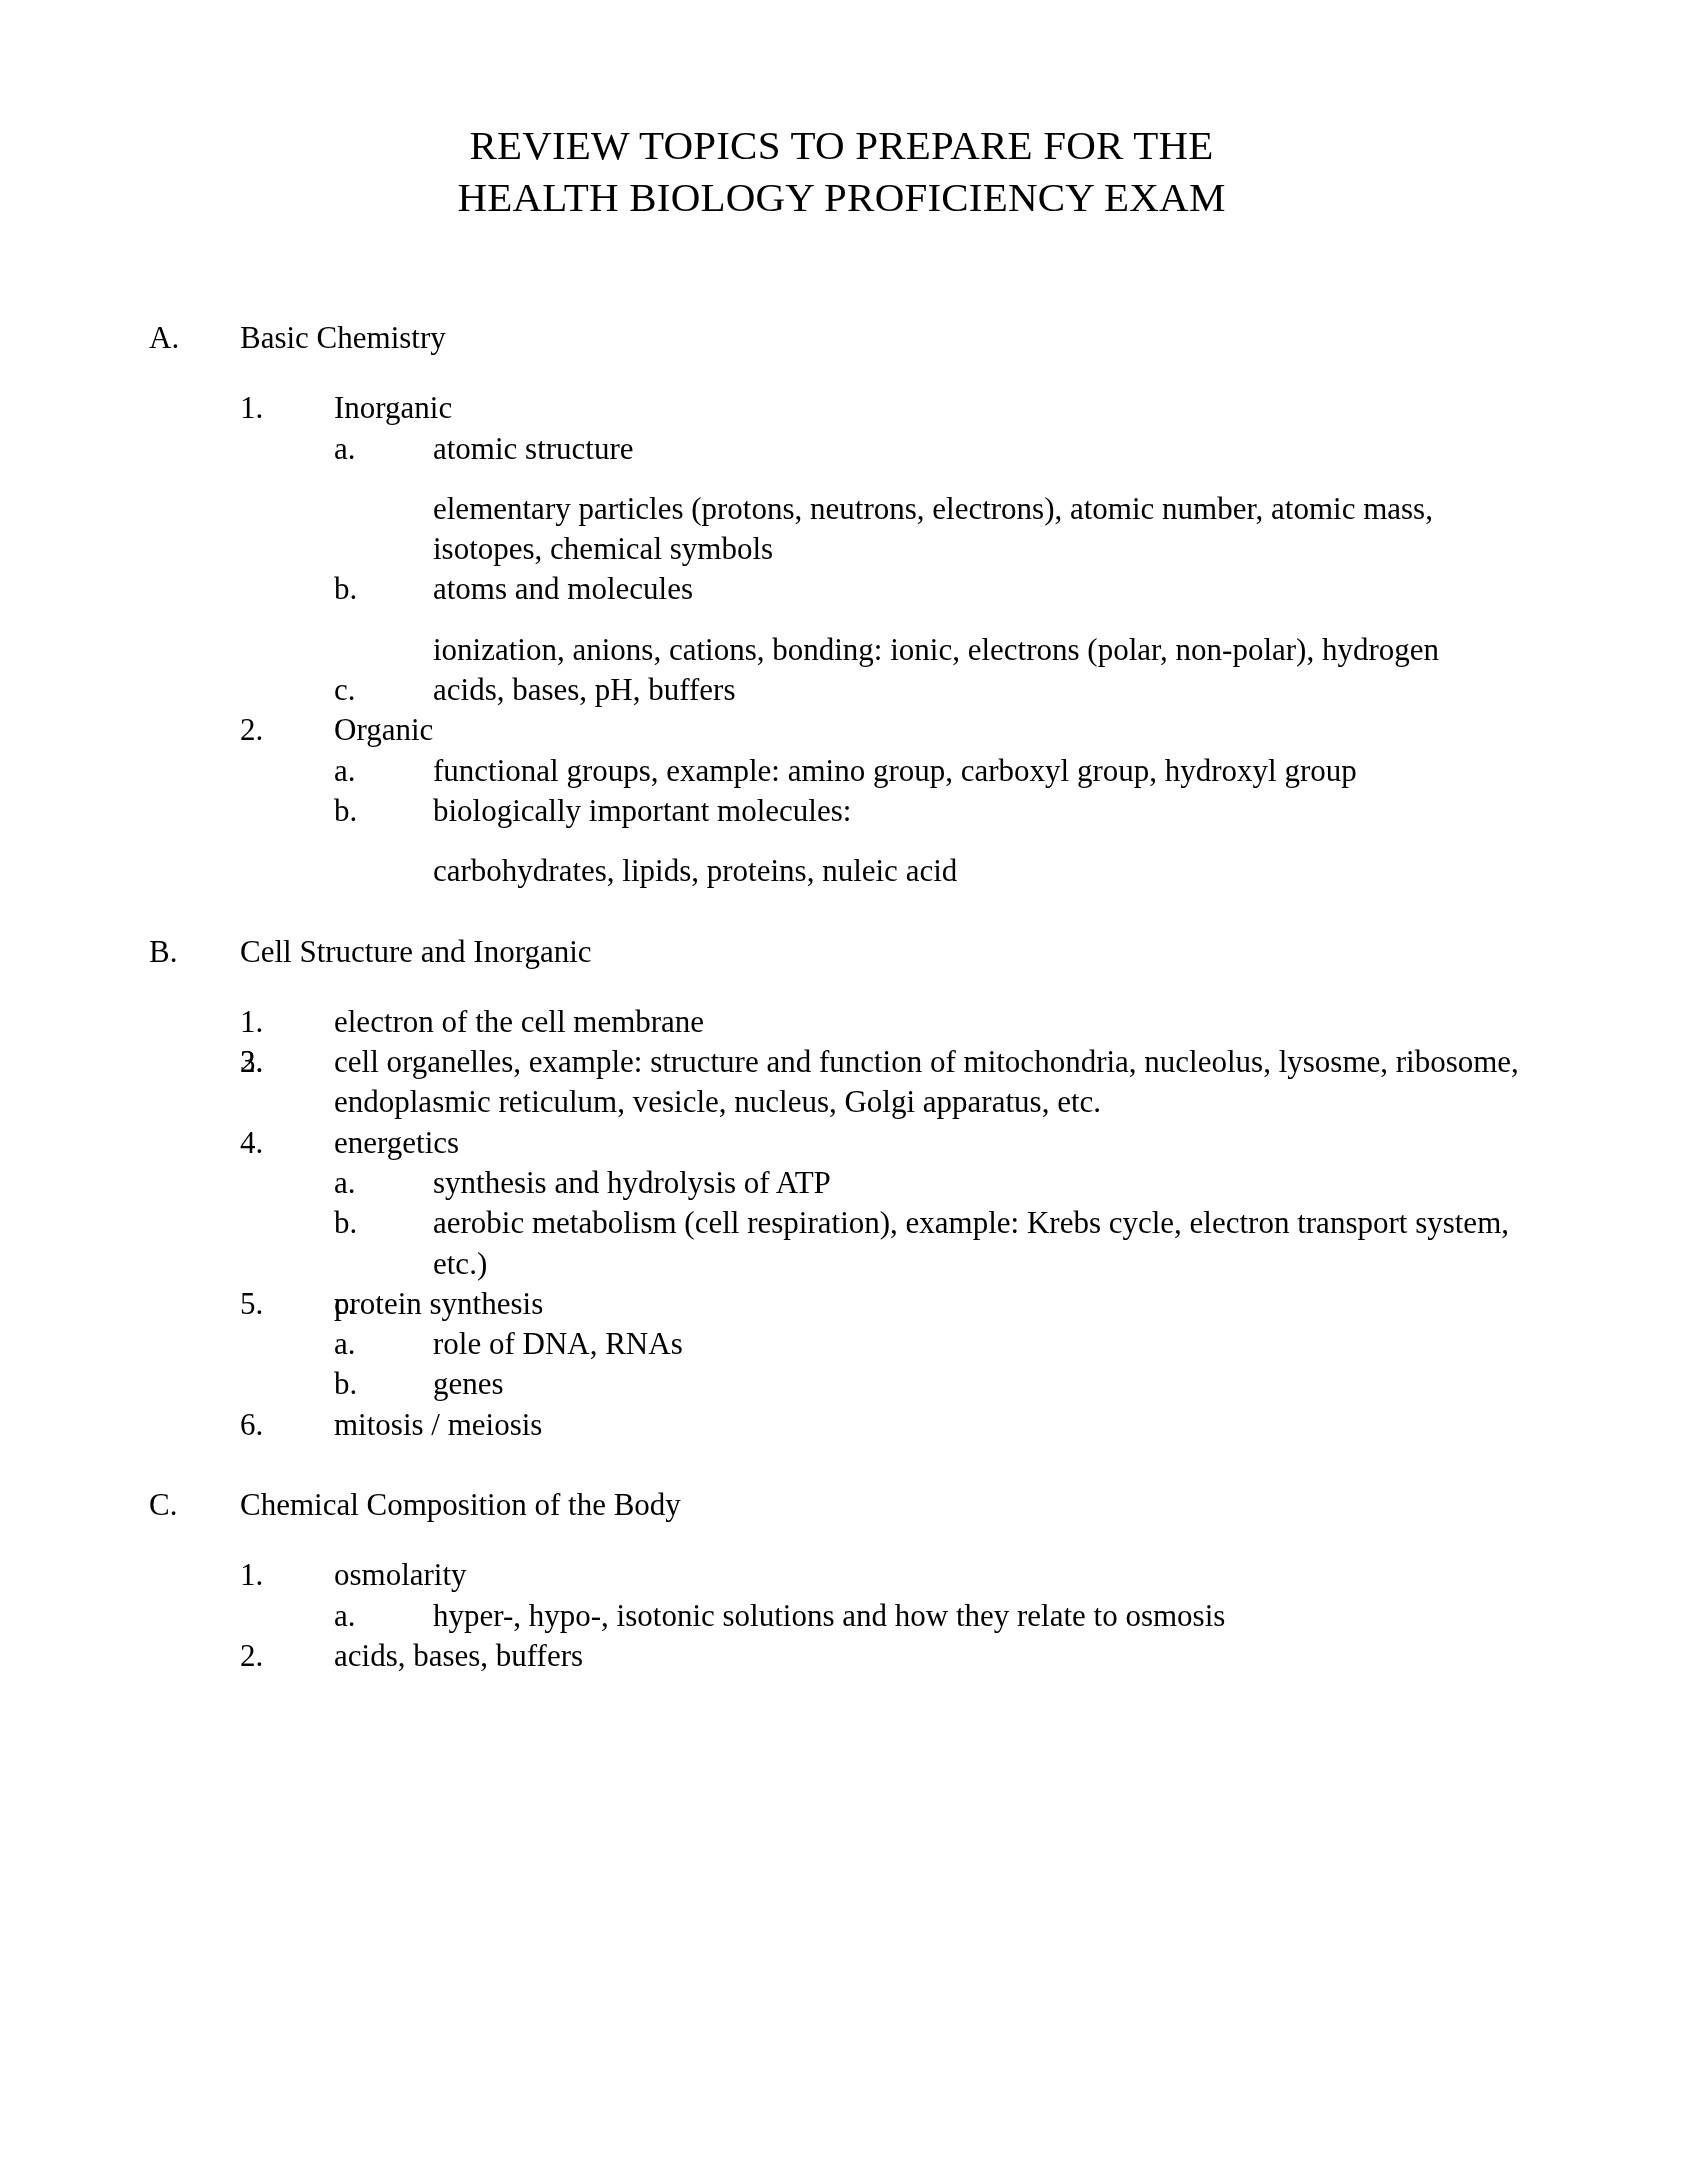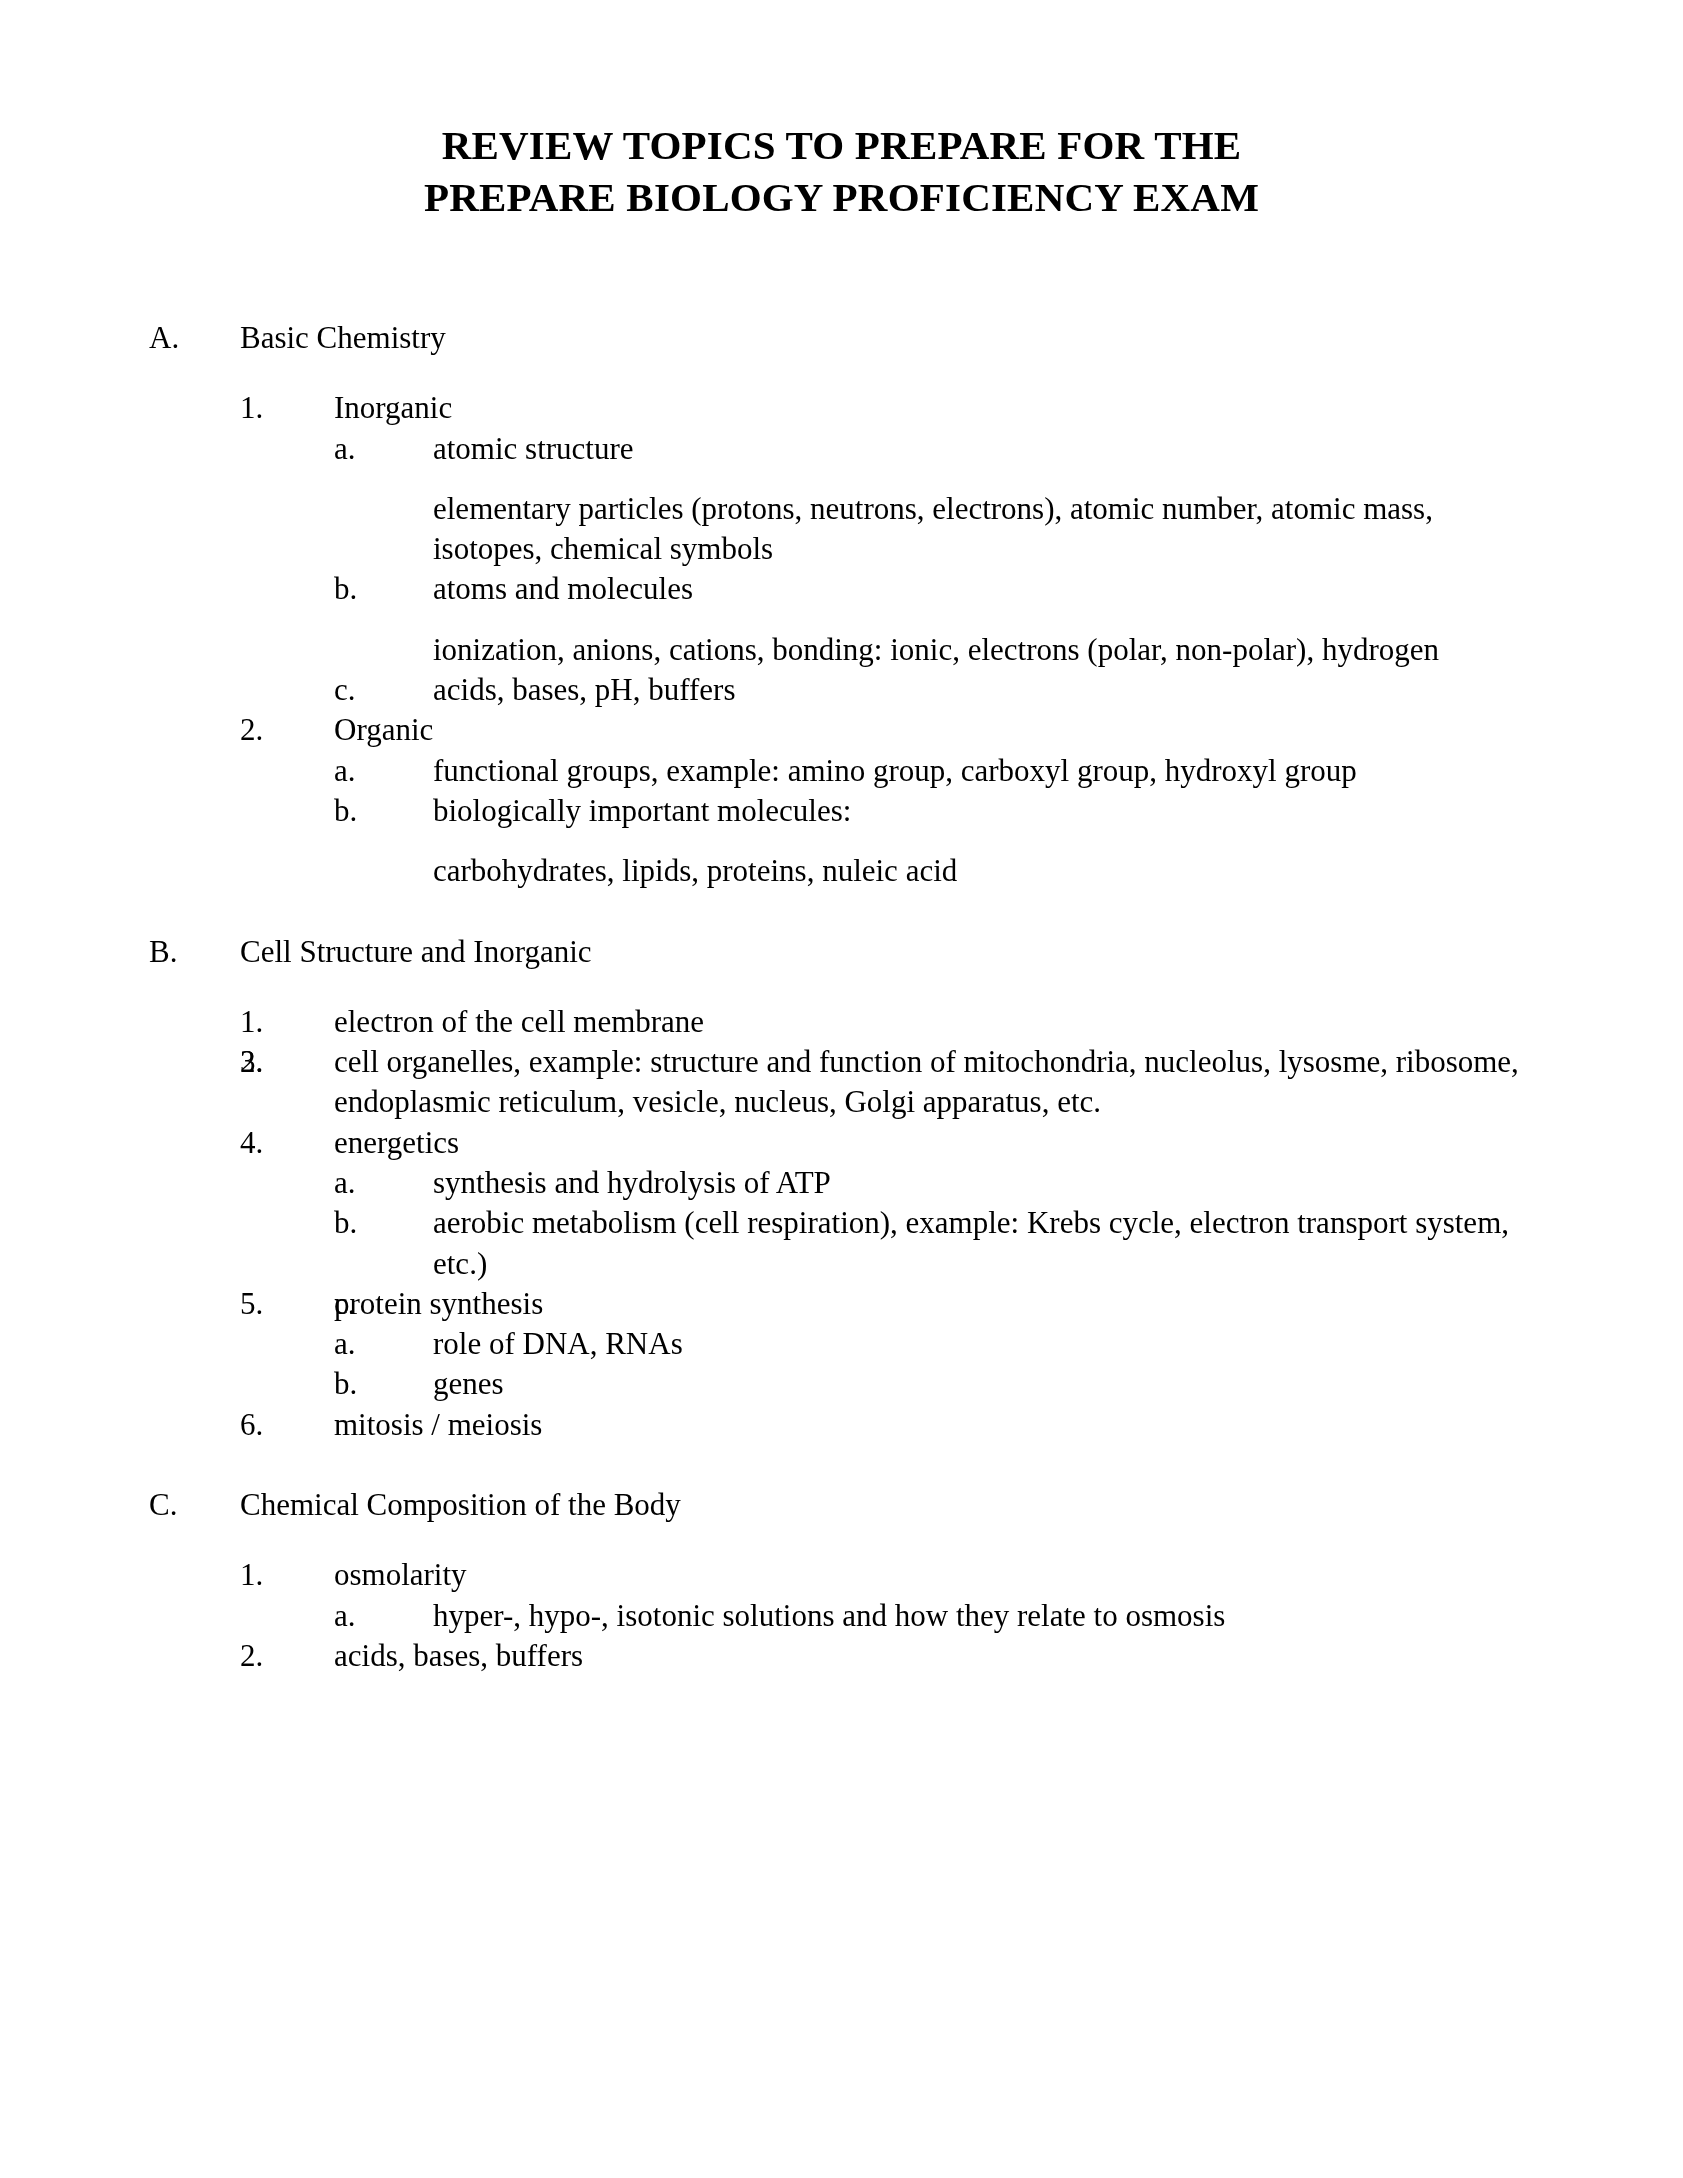--- a/index.html
+++ b/index.html
@@ -16,21 +16,21 @@
   }
   .page {
     width: 1683px;
     height: 2178px;
     position: relative;
     box-sizing: border-box;
     padding: 119px 149px 0 149px;
   }
   .doc-title {
     text-align: center;
-    font-weight: bold;
+    font-weight: normal;
     font-size: 41px;
     line-height: 1.28;
     letter-spacing: 0.2px;
     margin: 0 0 0 0;
     padding: 0 20px;
   }
   .doc-title .line {
     display: block;
     white-space: nowrap;
   }
@@ -93,21 +93,21 @@
     margin-top: 0;
   }
 </style>
 </head>
 <body>
 
 <div class="page">
 
   <div class="doc-title">
     <span class="line">REVIEW TOPICS TO PREPARE FOR THE</span>
-    <span class="line">PREPARE BIOLOGY PROFICIENCY EXAM</span>
+    <span class="line">HEALTH BIOLOGY PROFICIENCY EXAM</span>
   </div>
 
   <div class="outline">
 
     <div class="lvl-a">
       <span class="marker">A.</span>
       <span>Basic Chemistry</span>
     </div>
 
     <div class="num-block">

